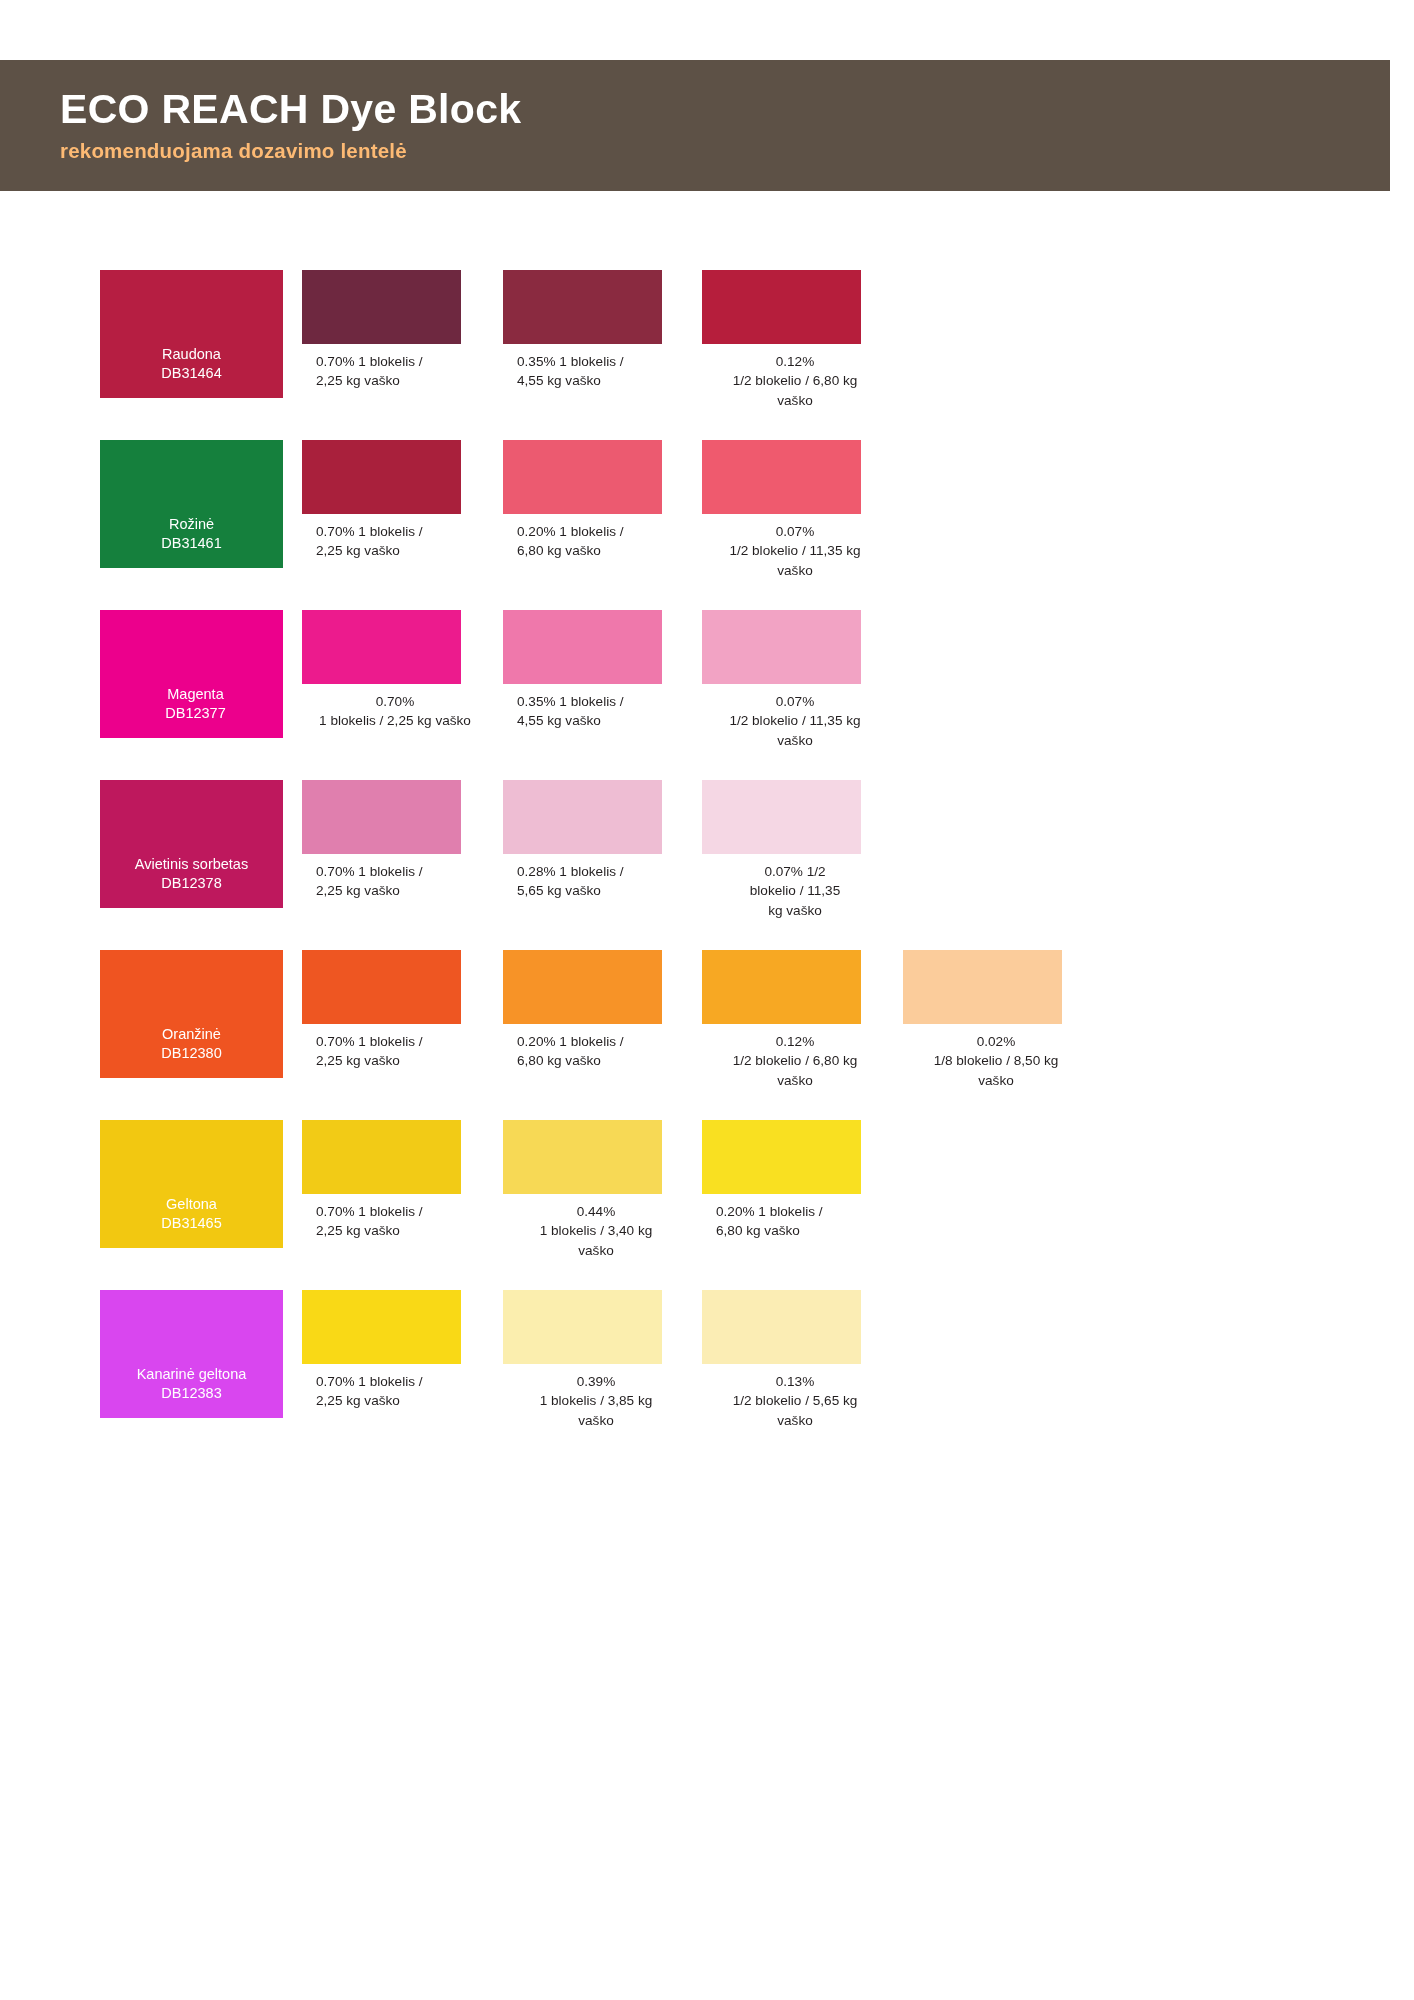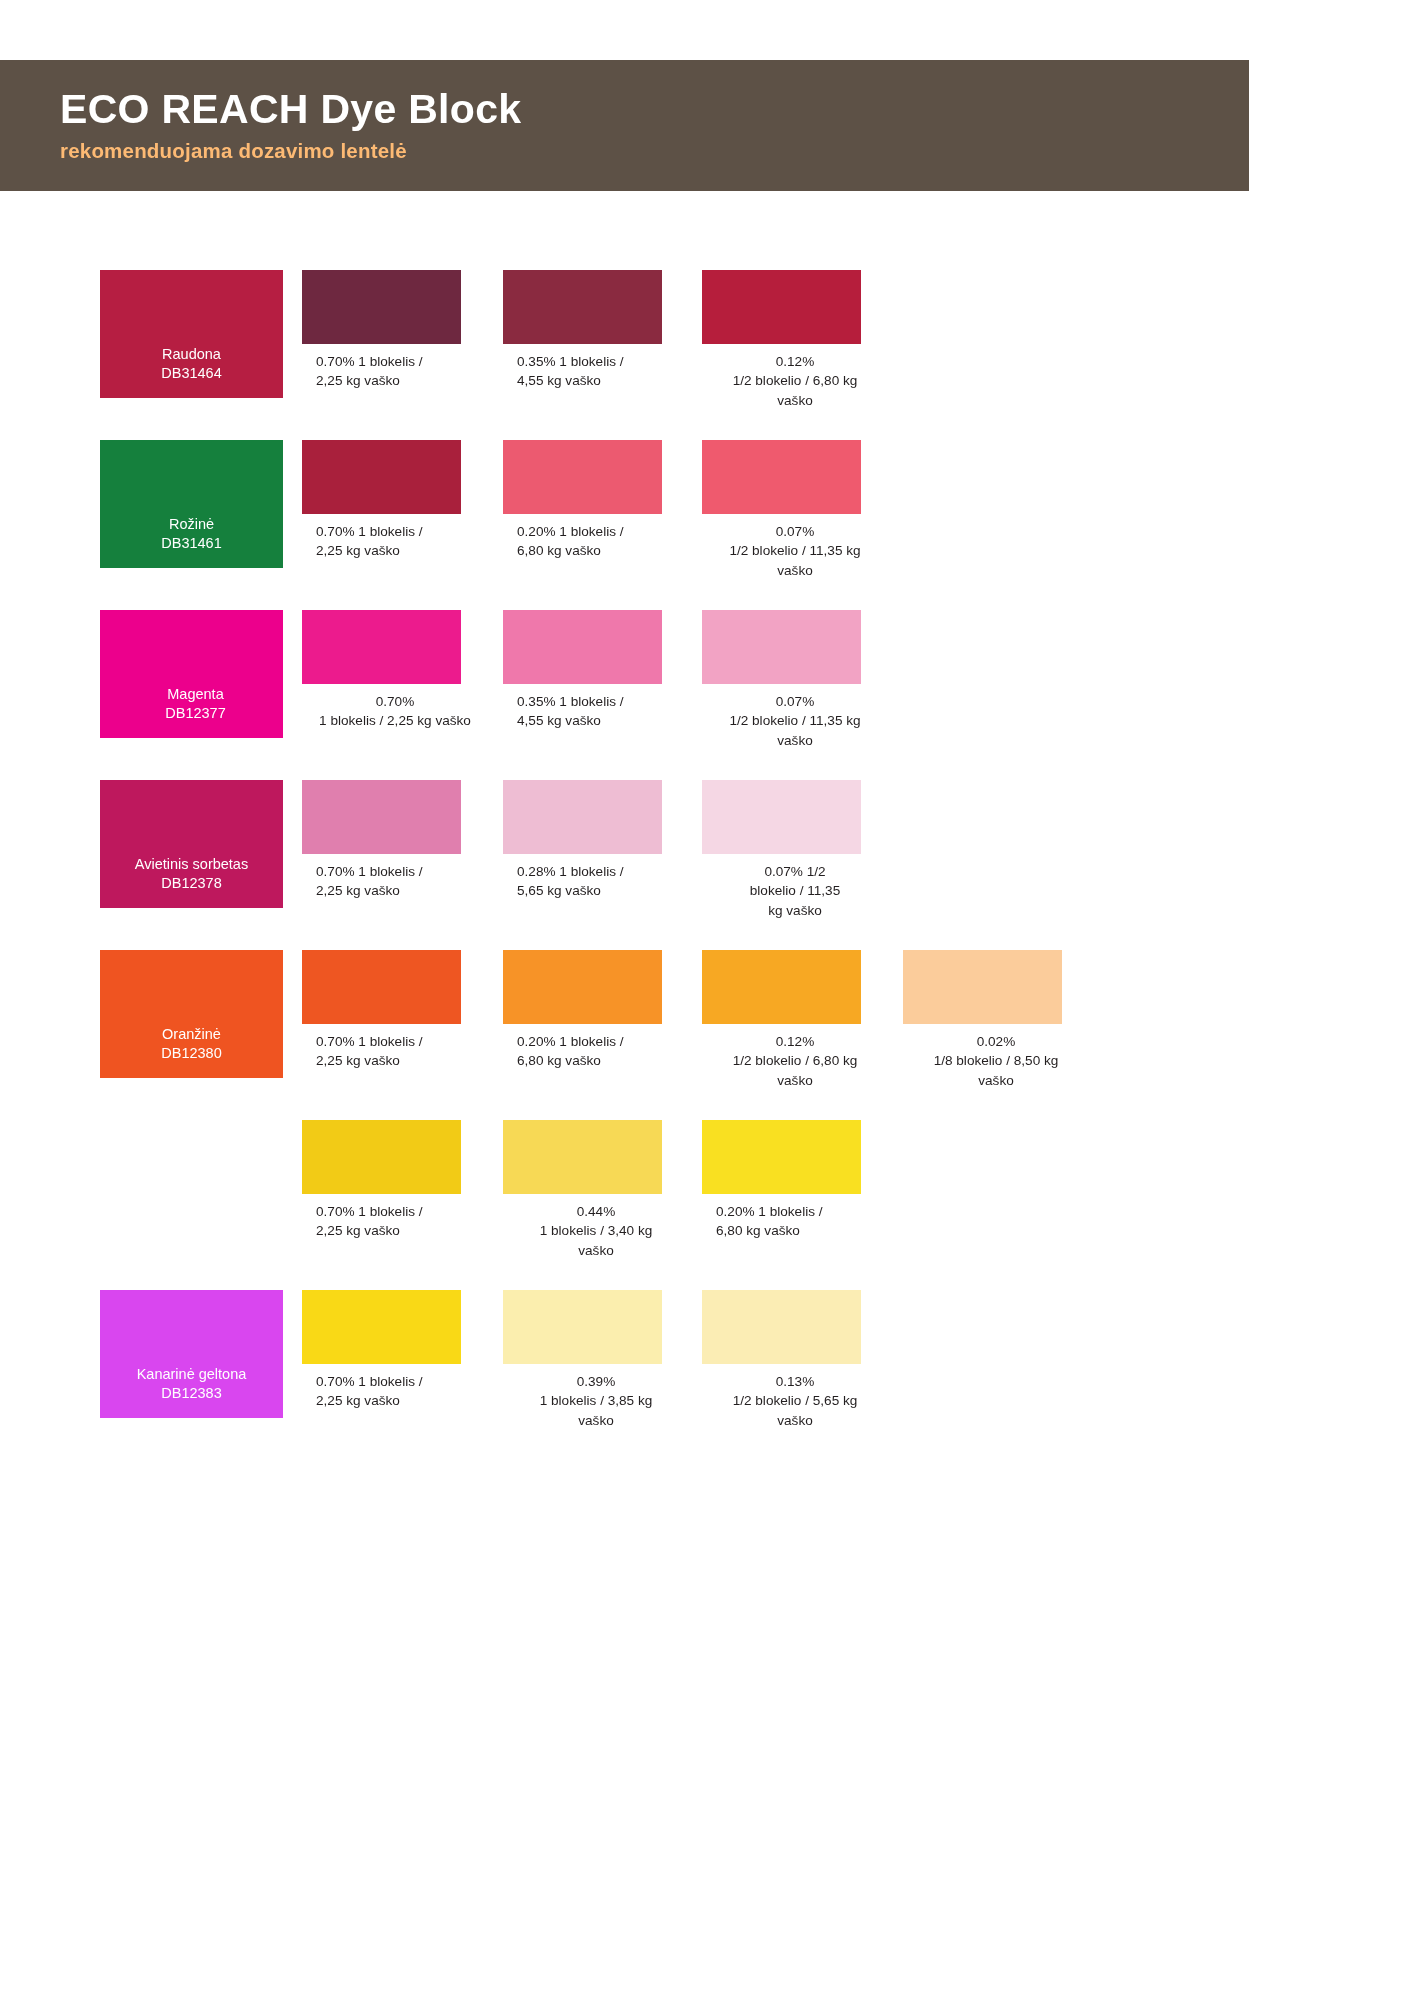--- a/index.html
+++ b/index.html
@@ -21,21 +21,21 @@
     min-height: 2000px;
     background: #ffffff;
     overflow: hidden;
   }
 
   
   .header-band {
     position: absolute;
     left: 0;
     top: 60px;
-    width: 1249px;
+    width: 1390px;
     height: 131px;
     background: #5d5146;
     padding-left: 60px;
     display: flex;
     flex-direction: column;
     justify-content: center;
   }
 
   .header-title {
     color: #ffffff;
@@ -254,20 +254,26 @@
 vaško</div>
         </div>
         <div class="cell c4">
           <div class="swatch-dose" style="background: rgb(251, 204, 155);"></div>
           <div class="dose-text">0.02%
 1/8 blokelio / 8,50 kg
 vaško</div>
         </div>
       </div>
       <div class="row">
+        <div class="cell c0">
+          <div class="swatch-name" style="background: rgb(242, 200, 17);">
+            <div class="nm">Geltona</div>
+            <div class="id">DB31465</div>
+          </div>
+        </div>
         <div class="cell c1">
           <div class="swatch-dose" style="background: rgb(242, 203, 22);"></div>
           <div class="dose-text left-al">0.70% 1 blokelis /
 2,25 kg vaško</div>
         </div>
         <div class="cell c2">
           <div class="swatch-dose" style="background: rgb(247, 217, 85);"></div>
           <div class="dose-text">0.44%
 1 blokelis / 3,40 kg
 vaško</div>

